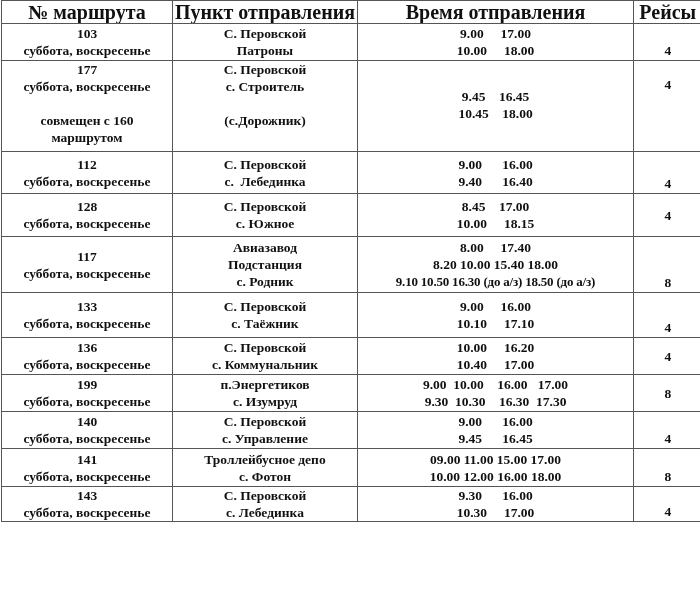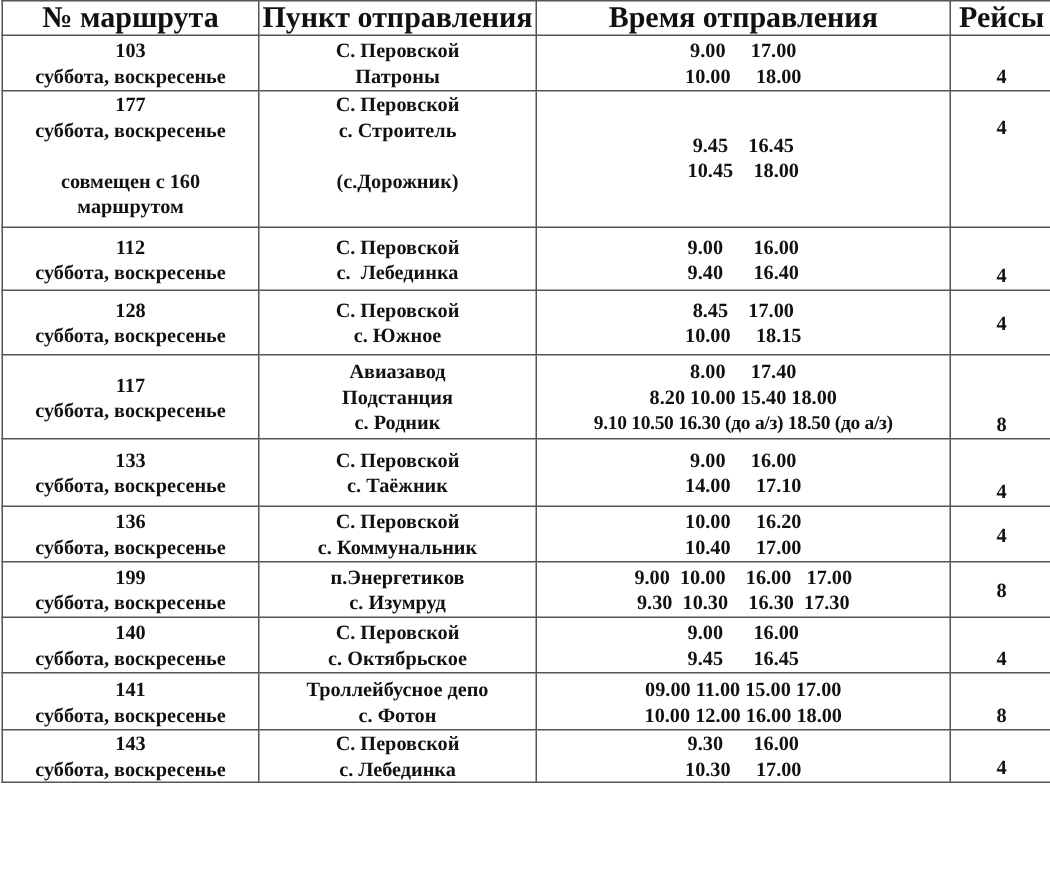--- a/index.html
+++ b/index.html
@@ -146,21 +146,21 @@
     <td>
       <span class="line">133</span>
       <span class="line">суббота, воскресенье</span>
     </td>
     <td>
       <span class="line">С. Перовской</span>
       <span class="line">с. Таёжник</span>
     </td>
     <td class="times-cell">
       <span class="line">9.00     16.00</span>
-      <span class="line">14.00     17.10</span>
+      <span class="line">10.10     17.10</span>
     </td>
     <td class="trips-bottom">4</td>
   </tr>
 
   <tr style="height:37px">
     <td>
       <span class="line">136</span>
       <span class="line">суббота, воскресенье</span>
     </td>
     <td>
@@ -192,21 +192,21 @@
   </tr>
 
 
   <tr style="height:37px">
     <td>
       <span class="line">140</span>
       <span class="line">суббота, воскресенье</span>
     </td>
     <td>
       <span class="line">С. Перовской</span>
-      <span class="line">с. Октябрьское</span>
+      <span class="line">с. Управление</span>
     </td>
     <td class="times-cell">
       <span class="line">9.00      16.00</span>
       <span class="line">9.45      16.45</span>
     </td>
     <td class="trips-bottom">4</td>
   </tr>
 
   <tr style="height:38px">
     <td>

